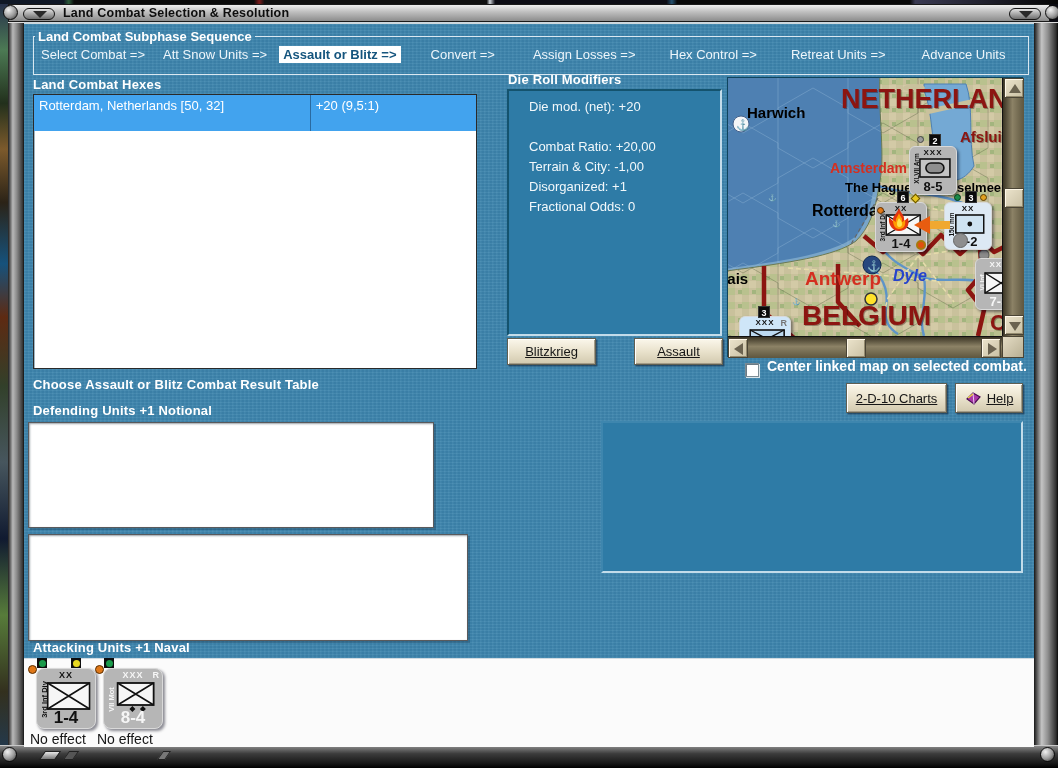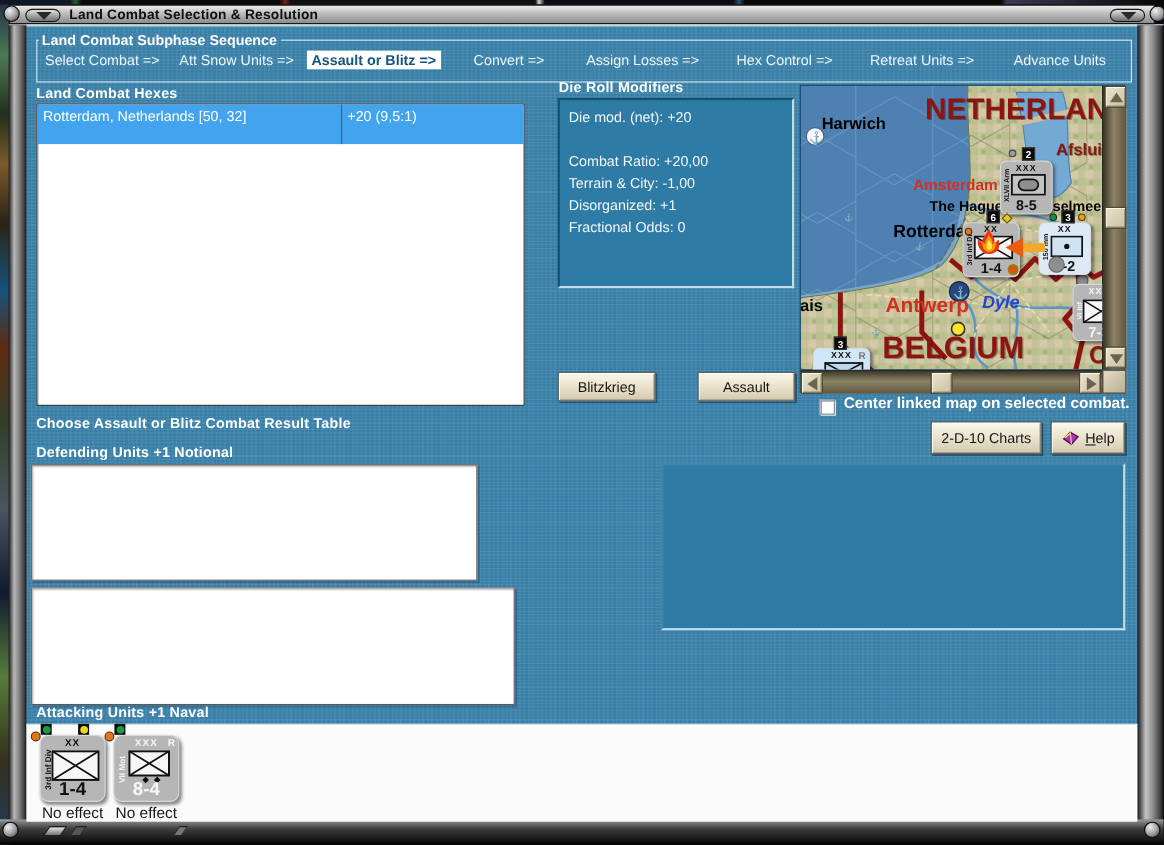--- a/index.html
+++ b/index.html
@@ -51,27 +51,27 @@
     border:1px solid #2a2a2a; box-shadow:inset 1px 1px 0 #9fb6c2; }
   .hex-table .thead { display:flex; height:23px; background:#27769e; }
   .hex-table .th { border:1px solid #000; color:#fff; font-weight:bold; font-size:13px; padding:2px 4px; }
   .hex-table .th.c1 { width:278px; } .hex-table .th.c2 { width:166px; border-left:none; }
   .hex-table .trow { display:flex; height:36px; background:#42a3ee; }
   .hex-table .td { color:#fff; font-size:13px; padding:3px 5px; }
   .hex-table .td.c1 { width:278px; border-right:1px solid #2a6aa0; } .hex-table .td.c2 { width:166px; }
 
   .teal-panel { background:#2e7ba6; border-top:2px solid #14536e; border-left:2px solid #14536e;
     border-bottom:2px solid #c3dcea; border-right:2px solid #c3dcea; }
-  .mod-panel { position:absolute; left:483px; top:65px; width:215px; height:173px; padding:6px 8px; }
+  .mod-panel { position:absolute; left:483px; top:65px; width:215px; height:247px; padding:6px 20px; }
   .mod-line { color:#f2f8fb; font-size:13px; line-height:20px; min-height:20px; white-space:pre; }
 
   .btn { position:absolute; display:flex; align-items:center; justify-content:center;
     background:linear-gradient(180deg,#fbf7eb 0,#e9e2cc 50%,#d2c9ae 100%);
     border:1px solid #5f5f52; box-shadow:inset 1px 1px 0 #fff, inset -1px -1px 0 #a39b87, 1.5px 1.5px 0 rgba(0,0,20,0.4);
-    color:#161616; font-size:13px; cursor:default; }
+    color:#161616; font-size:13px; cursor:default;text-decoration:underline; }
   .help-label::first-letter { text-decoration:underline; }
 
   
   .map-panel { position:absolute; left:703px; top:53px; width:296px; height:280px; background:#4e80b2;
     border:1px solid #10455e; box-shadow:1px 1px 0 #bcd8e8; }
   .map-view { position:absolute; left:0; top:0; width:274px; height:258px; overflow:hidden; }
   .map-label { position:absolute; white-space:nowrap; font-weight:bold; z-index:2; }
   .lbl-big { color:#8c1511; text-shadow:1px 1px 0 rgba(40,0,0,0.35); }
   .lbl-red { color:#d42f20; } .lbl-blk { color:#000000; } .lbl-blue { color:#2643cc; font-style:italic; }
   .badge { position:absolute; width:12px; height:12px; background:#0a0a0a; color:#fff; font-size:9px; font-weight:bold;
@@ -100,21 +100,21 @@
     background:linear-gradient(135deg,#e4dcc4,#b8af93); border:1px solid #4a4435; }
 
   .checkbox { position:absolute; width:14px; height:14px; background:#fff; border:1px solid #7b8b94;
     box-shadow:inset 1px 1px 0 #6a7a84, 1px 1px 0 #d8e4ea; }
   .chk-label { position:absolute; color:#fff; font-size:14px; }
 
   .white-box { position:absolute; background:#fff; border:1px solid #5a5a5c;
     box-shadow:inset 1px 1px 2px #9aa2a8, 2px 2px 0 rgba(10,30,50,0.25); }
 
   .bottom-panel { position:absolute; left:0; top:634px; width:1010px; height:89px; background:#fbfbfb; border-top:1px solid #d0dbe2; }
-  .result-label { position:absolute; color:#161616; font-size:14px; text-align:center; width:72px; }
+  .result-label { position:absolute; color:#161616; font-size:14px; text-align:left; width:72px; }
   .dotsq { position:absolute; width:10px; height:10px; background:#0c0c0c; z-index:5; }
   .dotsq i { position:absolute; left:1.5px; top:1.5px; width:7px; height:7px; border-radius:50%; display:block; }
 </style>
 </head>
 <body>
 
 <div id="stage">
 
   <div class="desktop-top"></div>
   <div class="frame-sliver"></div>

